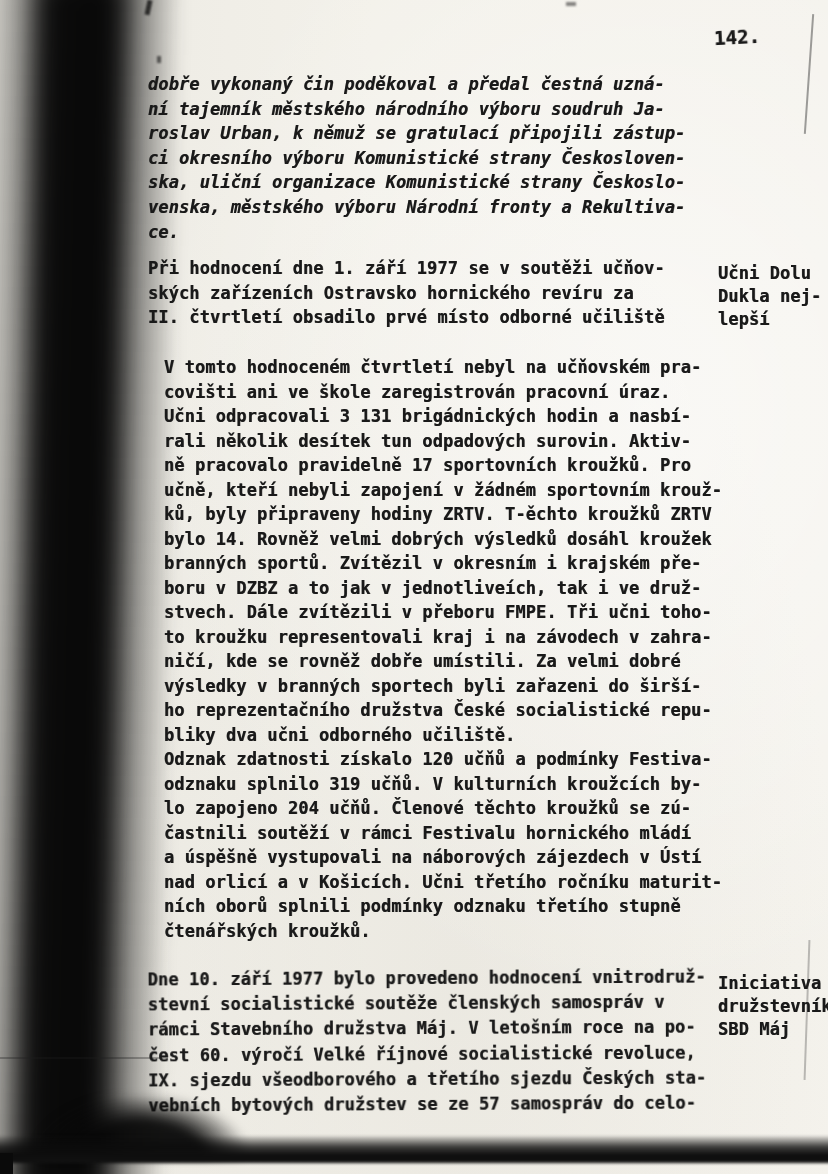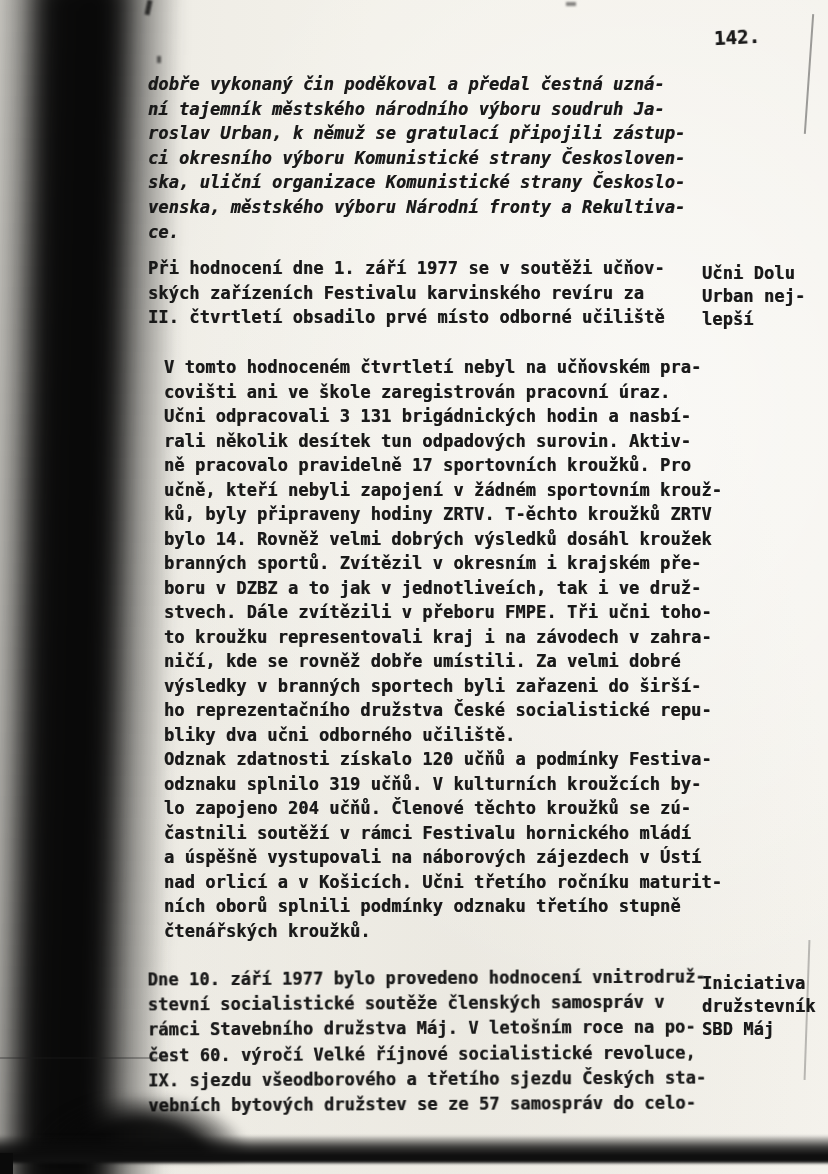--- a/index.html
+++ b/index.html
@@ -81,46 +81,46 @@
     letter-spacing:0.1px;
     color:#191919;
     text-shadow:0.4px 0.4px 0.6px rgba(25,25,25,0.55), -0.2px 0 0.4px rgba(25,25,25,0.35);
     filter:blur(0.25px);
   }
   .para{left:148px;line-height:24.6px;}
   .p1{top:72px;font-style:italic;}
   .p2{top:256px;}
   .p3{top:355px;line-height:24.5px;margin-left:16px;}
   .p4{top:966px;line-height:25.2px;transform:rotate(-0.3deg);}
-  .note{left:702px;line-height:23px;}
+  .note{left:718px;line-height:23px;}
   .n1{top:262px;}
   .n2{top:972px;}
   .page-number{
     left:714px;top:26px;
     font-size:19px;
     transform:rotate(-3deg);
   }
   .line{white-space:pre;}
 </style>
 </head>
 <body>
 
 <div class="page">
 
   <div class="gutter-shadow"></div>
   <div class="gutter-core"></div>
 
   <div class="typed page-number">142.</div>
 
   <div class="typed para p1"><div class="line">dobře vykonaný čin poděkoval a předal čestná uzná-</div><div class="line">ní tajemník městského národního výboru soudruh Ja-</div><div class="line">roslav Urban, k němuž se gratulací připojili zástup-</div><div class="line">ci okresního výboru Komunistické strany Českosloven-</div><div class="line">ska, uliční organizace Komunistické strany Českoslo-</div><div class="line">venska, městského výboru Národní fronty a Rekultiva-</div><div class="line">ce.</div></div>
-  <div class="typed para p2"><div class="line">Při hodnocení dne 1. září 1977 se v soutěži učňov-</div><div class="line">ských zařízeních Festivalu karvinského revíru za</div><div class="line">II. čtvrtletí obsadilo prvé místo odborné učiliště</div></div>
+  <div class="typed para p2"><div class="line">Při hodnocení dne 1. září 1977 se v soutěži učňov-</div><div class="line">ských zařízeních Ostravsko hornického revíru za</div><div class="line">II. čtvrtletí obsadilo prvé místo odborné učiliště</div></div>
   <div class="typed para p3"><div class="line">V tomto hodnoceném čtvrtletí nebyl na učňovském pra-</div><div class="line">covišti ani ve škole zaregistrován pracovní úraz.</div><div class="line">Učni odpracovali 3 131 brigádnických hodin a nasbí-</div><div class="line">rali několik desítek tun odpadových surovin. Aktiv-</div><div class="line">ně pracovalo pravidelně 17 sportovních kroužků. Pro</div><div class="line">učně, kteří nebyli zapojení v žádném sportovním krouž-</div><div class="line">ků, byly připraveny hodiny ZRTV. T-ěchto kroužků ZRTV</div><div class="line">bylo 14. Rovněž velmi dobrých výsledků dosáhl kroužek</div><div class="line">branných sportů. Zvítězil v okresním i krajském pře-</div><div class="line">boru v DZBZ a to jak v jednotliveích, tak i ve druž-</div><div class="line">stvech. Dále zvítězili v přeboru FMPE. Tři učni toho-</div><div class="line">to kroužku representovali kraj i na závodech v zahra-</div><div class="line">ničí, kde se rovněž dobře umístili. Za velmi dobré</div><div class="line">výsledky v branných sportech byli zařazeni do širší-</div><div class="line">ho reprezentačního družstva České socialistické repu-</div><div class="line">bliky dva učni odborného učiliště.</div><div class="line">Odznak zdatnosti získalo 120 učňů a podmínky Festiva-</div><div class="line">odznaku splnilo 319 učňů. V kulturních kroužcích by-</div><div class="line">lo zapojeno 204 učňů. Členové těchto kroužků se zú-</div><div class="line">častnili soutěží v rámci Festivalu hornického mládí</div><div class="line">a úspěšně vystupovali na náborových zájezdech v Ústí</div><div class="line">nad orlicí a v Košicích. Učni třetího ročníku maturit-</div><div class="line">ních oborů splnili podmínky odznaku třetího stupně</div><div class="line">čtenářských kroužků.</div></div>
   <div class="typed para p4"><div class="line">Dne 10. září 1977 bylo provedeno hodnocení vnitrodruž-</div><div class="line">stevní socialistické soutěže členských samospráv v</div><div class="line">rámci Stavebního družstva Máj. V letošním roce na po-</div><div class="line">čest 60. výročí Velké říjnové socialistické revoluce,</div><div class="line">IX. sjezdu všeodborového a třetího sjezdu Českých sta-</div><div class="line">vebních bytových družstev se ze 57 samospráv do celo-</div></div>
 
-  <div class="typed note n1"><div class="line">Učni Dolu</div><div class="line">Urban nej-</div><div class="line">lepší</div></div>
+  <div class="typed note n1"><div class="line">Učni Dolu</div><div class="line">Dukla nej-</div><div class="line">lepší</div></div>
   <div class="typed note n2"><div class="line">Iniciativa</div><div class="line">družstevník</div><div class="line">SBD Máj</div></div>
 
   <div class="crease-line"></div>
   <div class="edge-line-top"></div>
   <div class="edge-line-bottom"></div>
   <div class="band-bump"></div>
   <div class="bottom-band"></div>
   <div class="bottom-corner"></div>
   <div class="speck-a"></div>
   <div class="speck-b"></div>

